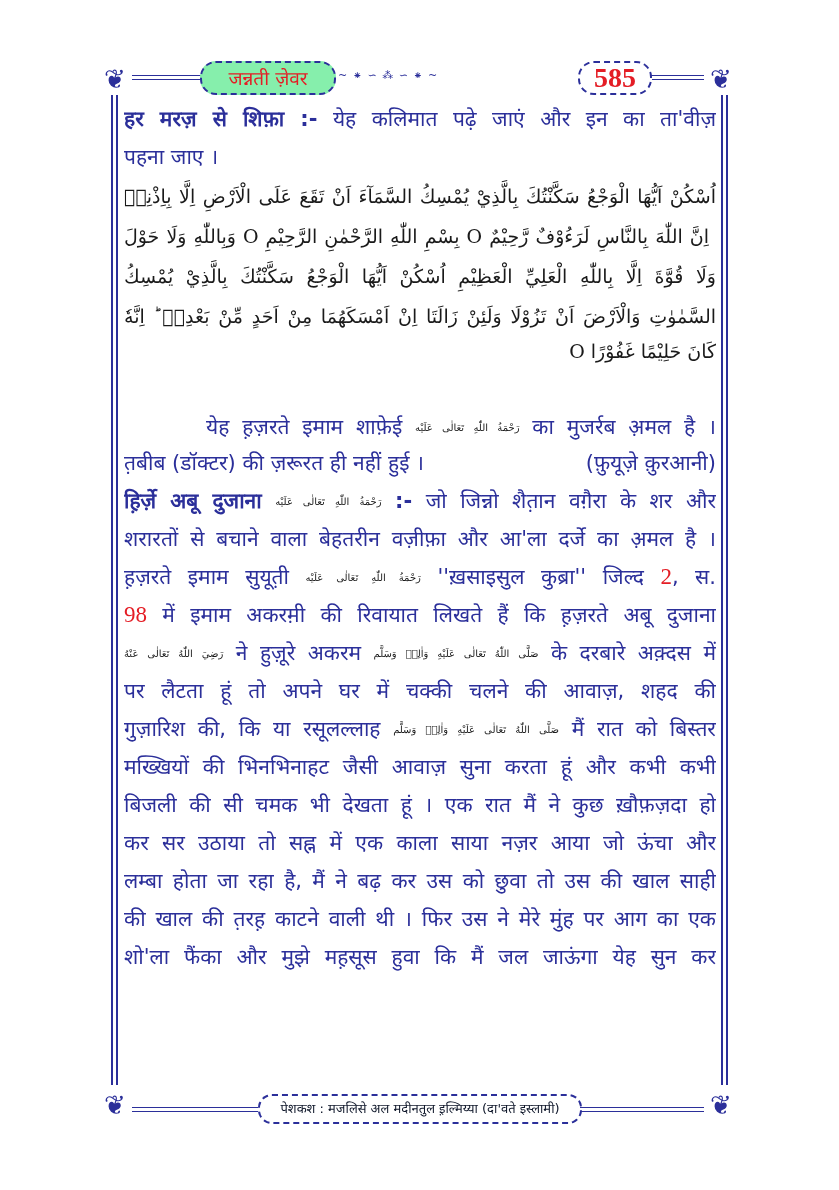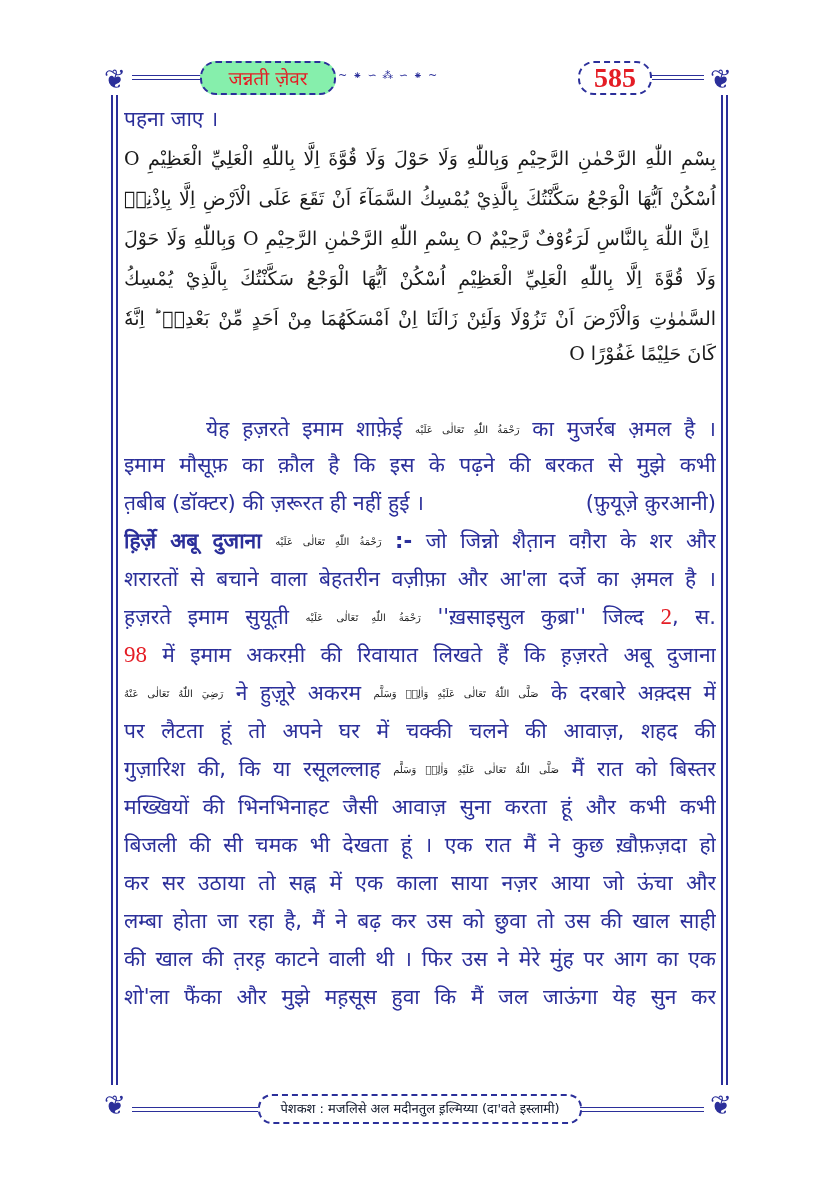--- a/index.html
+++ b/index.html
@@ -44,35 +44,37 @@
   <div class="ornament-mid">~ ⁕ ∽ ⁂ ∽ ⁕ ~</div>
   <div class="hrule" style="left:552px;width:54px;"></div>
   <div class="page-pill">585</div>
   <div class="corner" style="left:606px;top:2px;">❦</div>
 </div>
 
 <div class="frame-left"></div>
 <div class="frame-right"></div>
 
 <div class="content">
+  <div class="line just">
+    <span class="b">हर मरज़ से शिफ़ा :-</span>
+    <span>येह कलिमात पढ़े जाएं और इन का ता'वीज़</span>
+  </div>
   <div class="line">पहना जाए ।</div>
 
-  <div class="ar">بِسْمِ اللّٰهِ الرَّحْمٰنِ الرَّحِيْمِ وَبِاللّٰهِ وَلَا حَوْلَ وَلَا قُوَّةَ اِلَّا بِاللّٰهِ الْعَلِيِّ الْعَظِيْمِ O</div>
   <div class="ar">اُسْكُنْ اَيُّهَا الْوَجْعُ سَكَّنْتُكَ بِالَّذِيْ يُمْسِكُ السَّمَآءَ اَنْ تَقَعَ عَلَى الْاَرْضِ اِلَّا بِاِذْنِهٖ</div>
   <div class="ar">ؕ اِنَّ اللّٰهَ بِالنَّاسِ لَرَءُوْفٌ رَّحِيْمٌ O بِسْمِ اللّٰهِ الرَّحْمٰنِ الرَّحِيْمِ O وَبِاللّٰهِ وَلَا حَوْلَ</div>
   <div class="ar">وَلَا قُوَّةَ اِلَّا بِاللّٰهِ الْعَلِيِّ الْعَظِيْمِ اُسْكُنْ اَيُّهَا الْوَجْعُ سَكَّنْتُكَ بِالَّذِيْ يُمْسِكُ</div>
   <div class="ar">السَّمٰوٰتِ وَالْاَرْضَ اَنْ تَزُوْلَا وَلَئِنْ زَالَتَا اِنْ اَمْسَكَهُمَا مِنْ اَحَدٍ مِّنْ بَعْدِهٖ ؕ اِنَّهٗ</div>
   <div class="ar last" style="height:30px;line-height:30px;">كَانَ حَلِيْمًا غَفُوْرًا O</div>
 
   <div class="line just indent" style="height:34px;line-height:34px;">
     <span>येह ह़ज़रते इमाम शाफ़ेई</span>
     <span class="honor">رَحْمَةُ اللّٰهِ تَعَالٰى عَلَيْه</span>
     <span>का मुजर्रब अ़मल है ।</span>
   </div>
-  <div class="line just">इमाम मौसूफ़ का क़ौल है कि इस के पढ़ने की बरकत से मुझे कभी</div>
   <div class="line">
     <span>त़बीब (डॉक्टर) की ज़रूरत ही नहीं हुई ।</span>
     <span class="ref">(फ़ुयूज़े क़ुरआनी)</span>
   </div>
 
   <div class="line just">
     <span class="b">ह़िर्ज़े अबू दुजाना</span>
     <span class="honor">رَحْمَةُ اللّٰهِ تَعَالٰى عَلَيْه</span>
     <span class="b">:-</span>
     <span>जो जिन्नो शैत़ान वग़ैरा के शर और</span>

